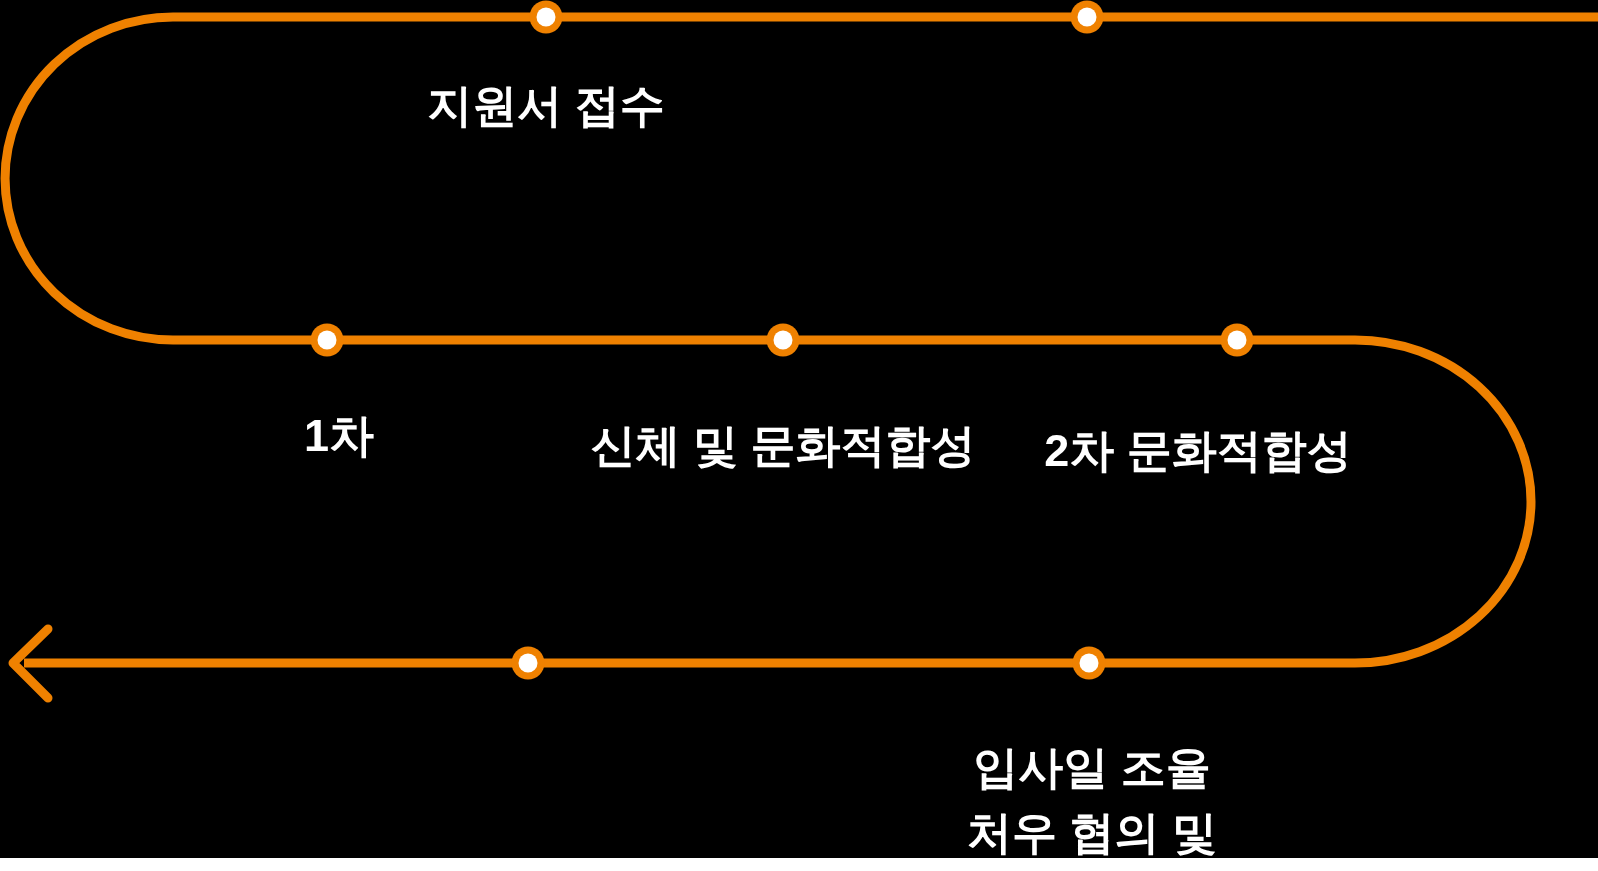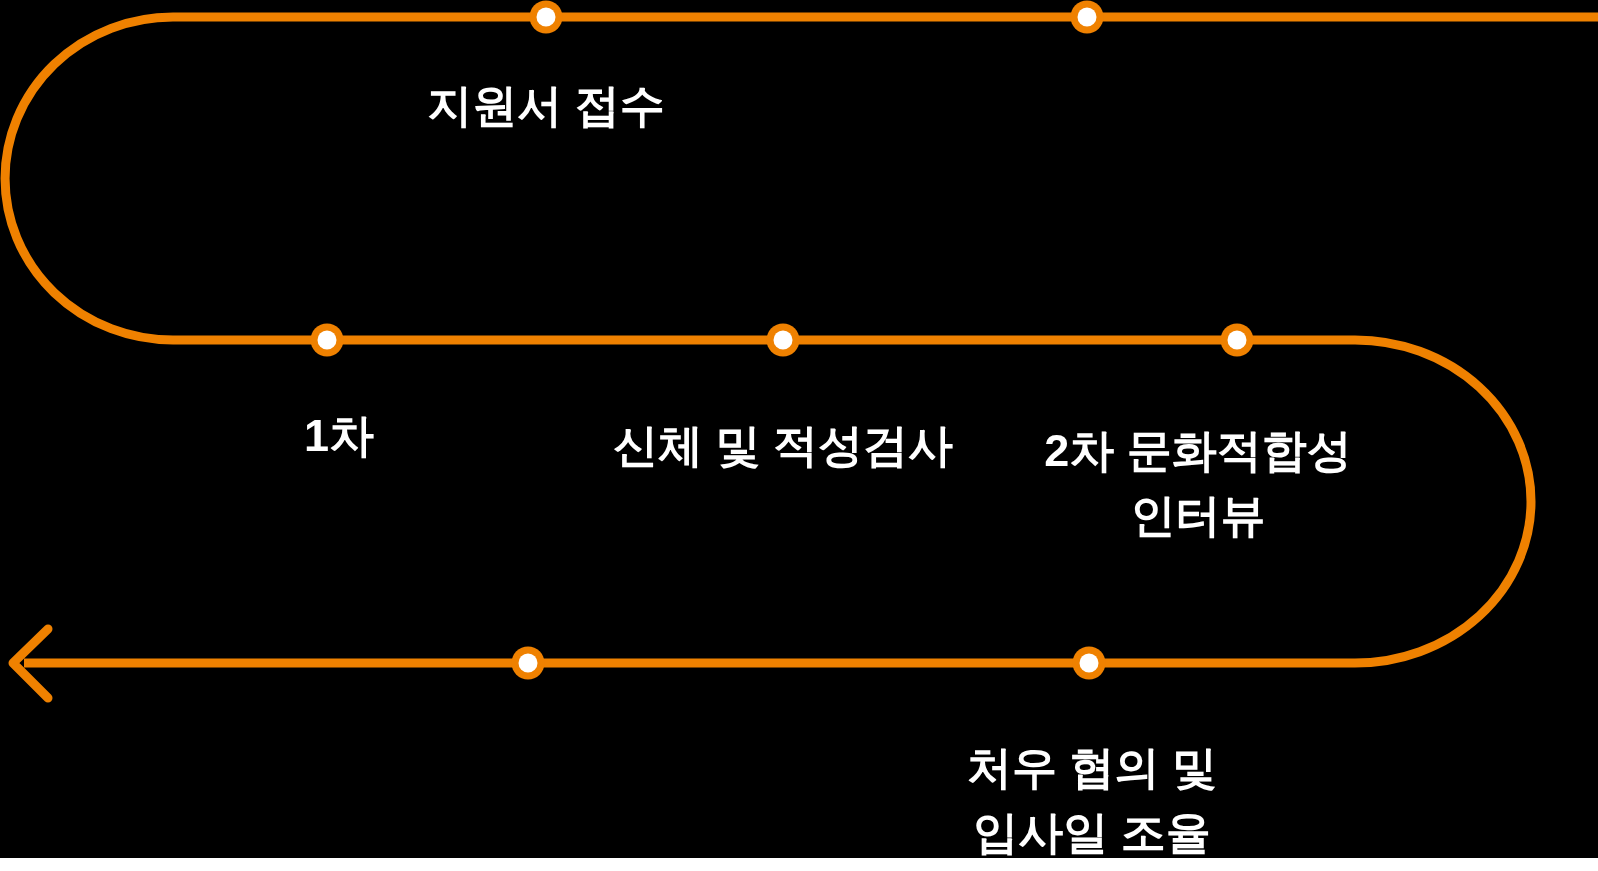--- a/index.html
+++ b/index.html
@@ -99,29 +99,28 @@
   <div class="step-label" style="left:546px; top:73px;">
     <div>지원서 접수</div>
   </div>
 
 
   <div class="step-label" style="left:327px; top:403px;margin-left:12px;">
     <div>1차</div>
   </div>
 
   <div class="step-label" style="left:783px; top:413px;">
-    <div>신체 및 적성검사</div>
+    <div>신체 및 문화적합성</div>
   </div>
 
   <div class="step-label" style="left:1198px; top:418px;">
     <div>2차 문화적합성</div>
-    <div>인터뷰</div>
   </div>
 
 
   <div class="step-label" style="left:1092px; top:735px;">
+    <div>입사일 조율</div>
     <div>처우 협의 및</div>
-    <div>입사일 조율</div>
   </div>
 
   <div class="bottom-strip"></div>
 
 </div>
 
 </body></html>

